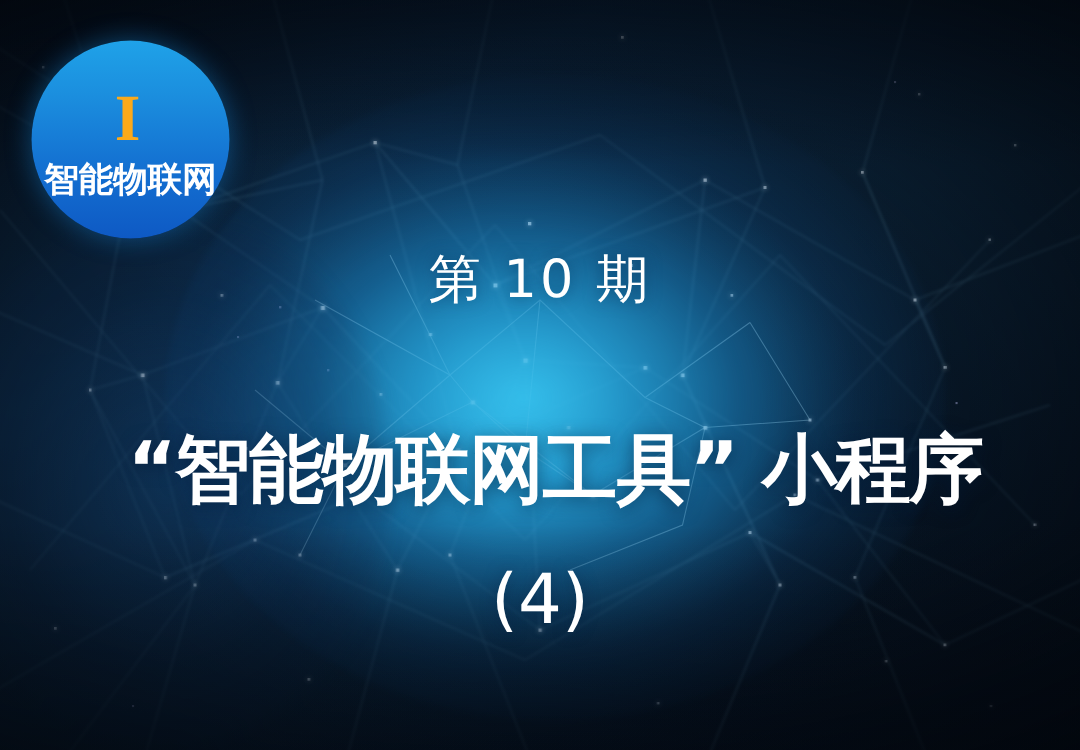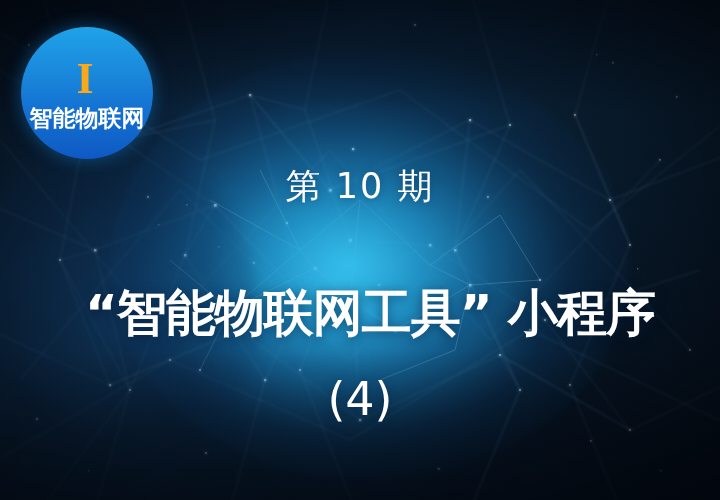--- a/index.html
+++ b/index.html
@@ -101,21 +101,21 @@
   }
   .logo-iot {
     font-family: "Liberation Serif", "DejaVu Serif", serif;
     font-weight: bold;
     font-size: 38px;
     line-height: 0.9;
     color: #ffffff;
     letter-spacing: 3px;
   }
   .logo-cn {
-    font-family: Liberation Serif, serif;
+    font-family: Liberation Sans, sans-serif;
     font-weight: bold;
     font-size: 23px;
     line-height: 1.05;
     color: #ffffff;
     letter-spacing: 0px;
     margin-top: 8px;
   }
 
   
   #issue-line {

